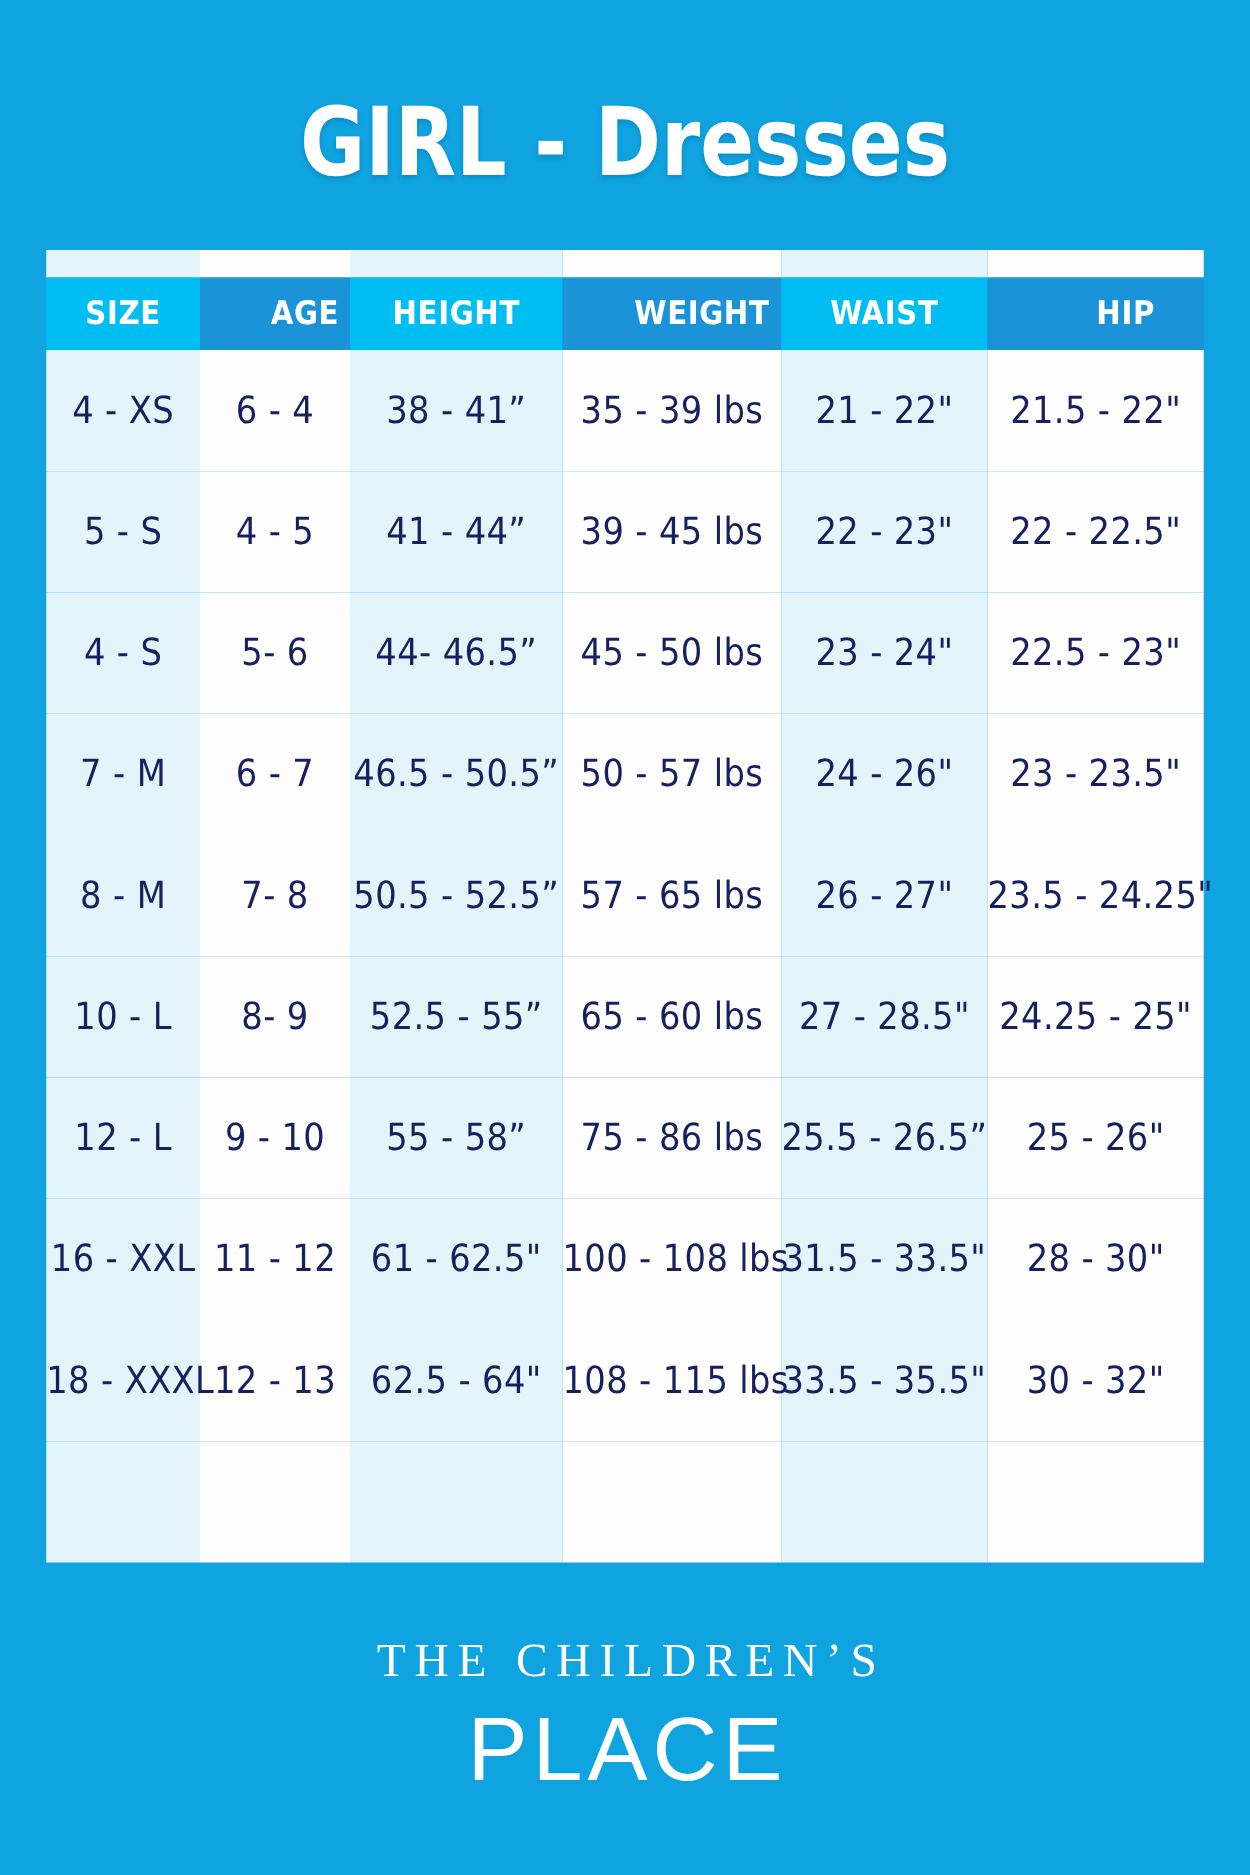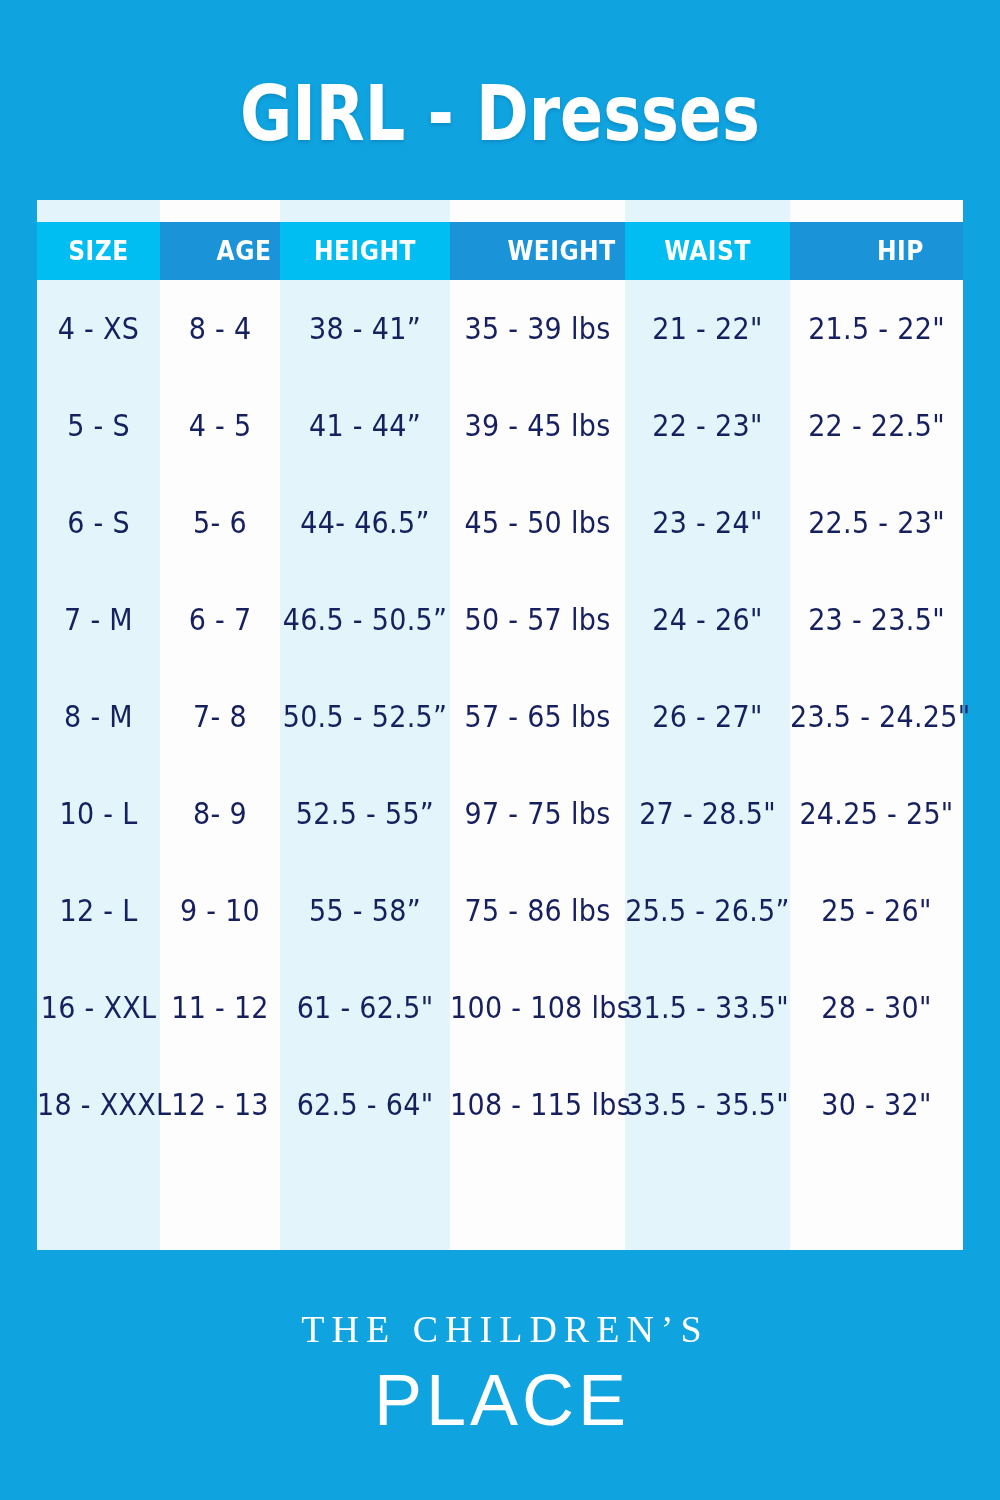--- a/index.html
+++ b/index.html
@@ -158,36 +158,36 @@
           <th class="c-odd">HEIGHT</th>
           <th class="c-even">WEIGHT</th>
           <th class="c-odd">WAIST</th>
           <th class="c-even">HIP</th>
         </tr>
       </thead>
 
       <tbody>
         <tr>
           <td class="c-odd">4 - XS</td>
-          <td class="c-even">8 - 4</td>
+          <td class="c-even">6 - 4</td>
           <td class="c-odd">38 - 41”</td>
           <td class="c-even">35 - 39 lbs</td>
           <td class="c-odd">21 - 22"</td>
           <td class="c-even">21.5 - 22"</td>
         </tr>
         <tr>
           <td class="c-odd">5 - S</td>
           <td class="c-even">4 - 5</td>
           <td class="c-odd">41 - 44”</td>
           <td class="c-even">39 - 45 lbs</td>
           <td class="c-odd">22 - 23"</td>
           <td class="c-even">22 - 22.5"</td>
         </tr>
         <tr>
-          <td class="c-odd">6 - S</td>
+          <td class="c-odd">4 - S</td>
           <td class="c-even">5- 6</td>
           <td class="c-odd">44- 46.5”</td>
           <td class="c-even">45 - 50 lbs</td>
           <td class="c-odd">23 - 24"</td>
           <td class="c-even">22.5 - 23"</td>
         </tr>
         <tr>
           <td class="c-odd">7 - M</td>
           <td class="c-even">6 - 7</td>
           <td class="c-odd">46.5 - 50.5”</td>
@@ -200,21 +200,21 @@
           <td class="c-even">7- 8</td>
           <td class="c-odd">50.5 - 52.5”</td>
           <td class="c-even">57 - 65 lbs</td>
           <td class="c-odd">26 - 27"</td>
           <td class="c-even">23.5 - 24.25"</td>
         </tr>
         <tr>
           <td class="c-odd">10 - L</td>
           <td class="c-even">8- 9</td>
           <td class="c-odd">52.5 - 55”</td>
-          <td class="c-even">97 - 75 lbs</td>
+          <td class="c-even">65 - 60 lbs</td>
           <td class="c-odd">27 - 28.5"</td>
           <td class="c-even">24.25 - 25"</td>
         </tr>
         <tr>
           <td class="c-odd">12 - L</td>
           <td class="c-even">9 - 10</td>
           <td class="c-odd">55 - 58”</td>
           <td class="c-even">75 - 86 lbs</td>
           <td class="c-odd">25.5 - 26.5”</td>
           <td class="c-even">25 - 26"</td>

